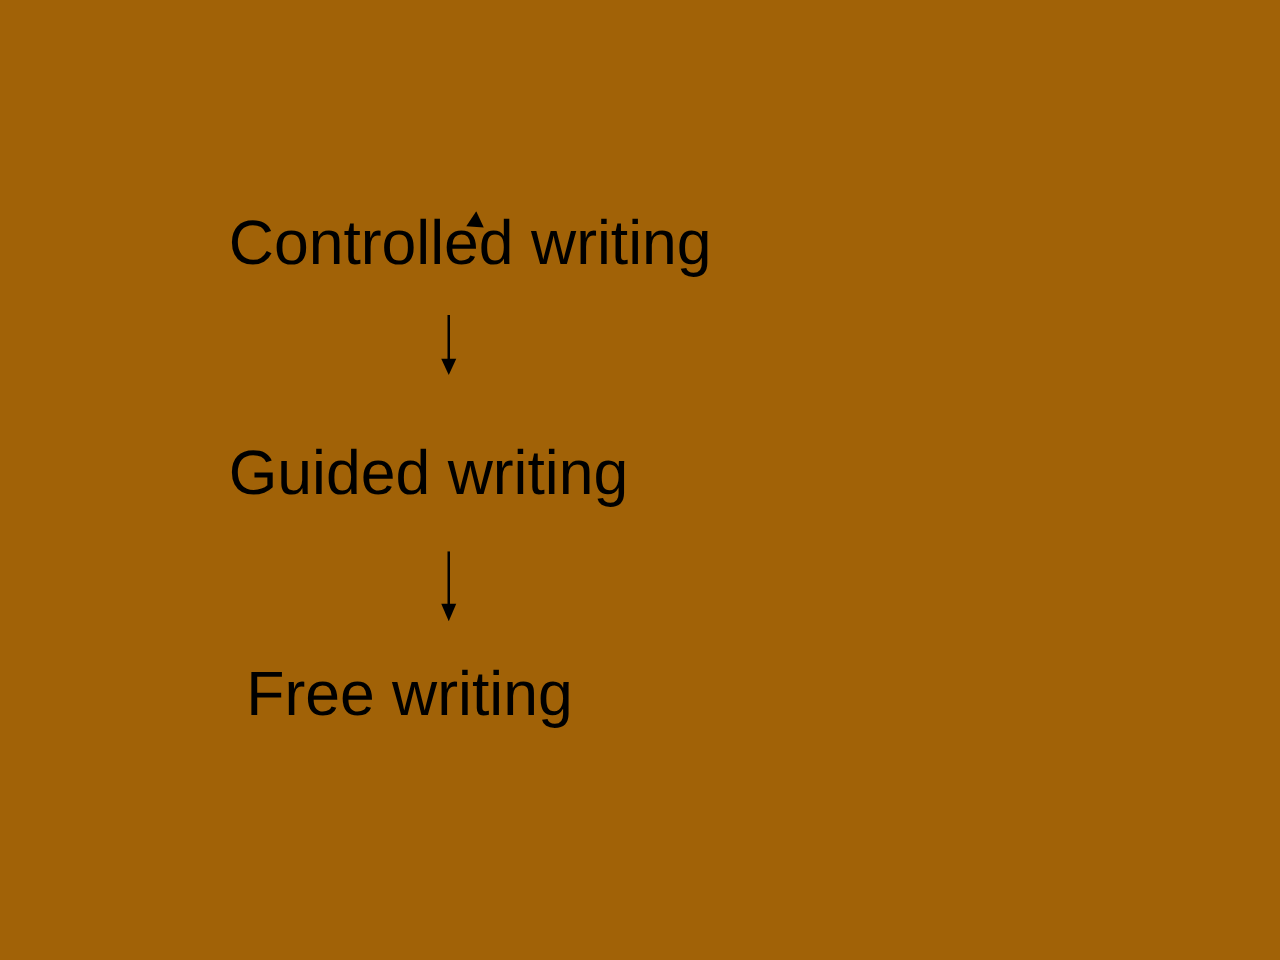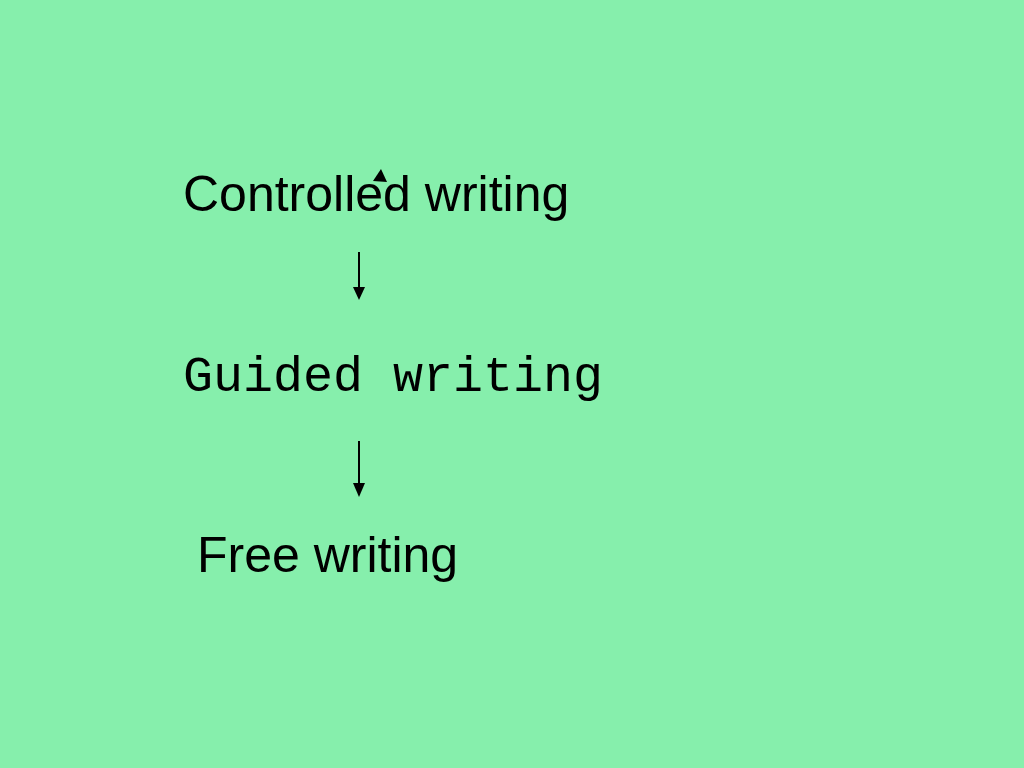--- a/index.html
+++ b/index.html
@@ -3,34 +3,34 @@
 <meta charset="utf-8">
 <style>
   html, body {
     margin: 0;
     padding: 0;
   }
   .slide {
     position: relative;
     width: 1024px;
     height: 768px;
-    background: #86efac;
+    background: #a16207;
     overflow: hidden;
     font-family: "Liberation Sans", sans-serif;
   }
   .step-label {
     position: absolute;
     font-size: 50px;
     line-height: 60px;
     color: #000000;
     white-space: pre;
     letter-spacing: 0px;
   }
   .step-1 { left: 183px; top: 164px; }
-  .step-2 { left: 183px; top: 348px; font-family: Liberation Mono, monospace; }
+  .step-2 { left: 183px; top: 348px; }
   .step-3 { left: 197px; top: 525px; }
   .down-arrow {
     position: absolute;
     width: 14px;
     display: block;
   }
   .arrow-1 { left: 352px; top: 252px; height: 48px; }
   .arrow-2 { left: 352px; top: 441px; height: 56px; }
   .artifact-triangle {
     position: absolute;

